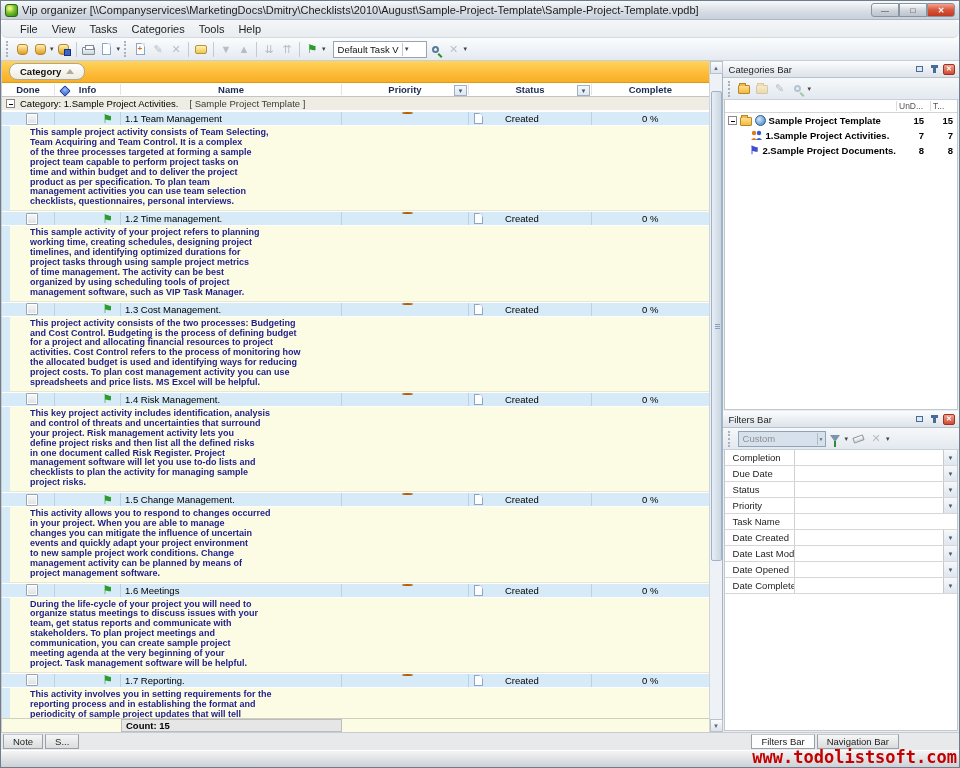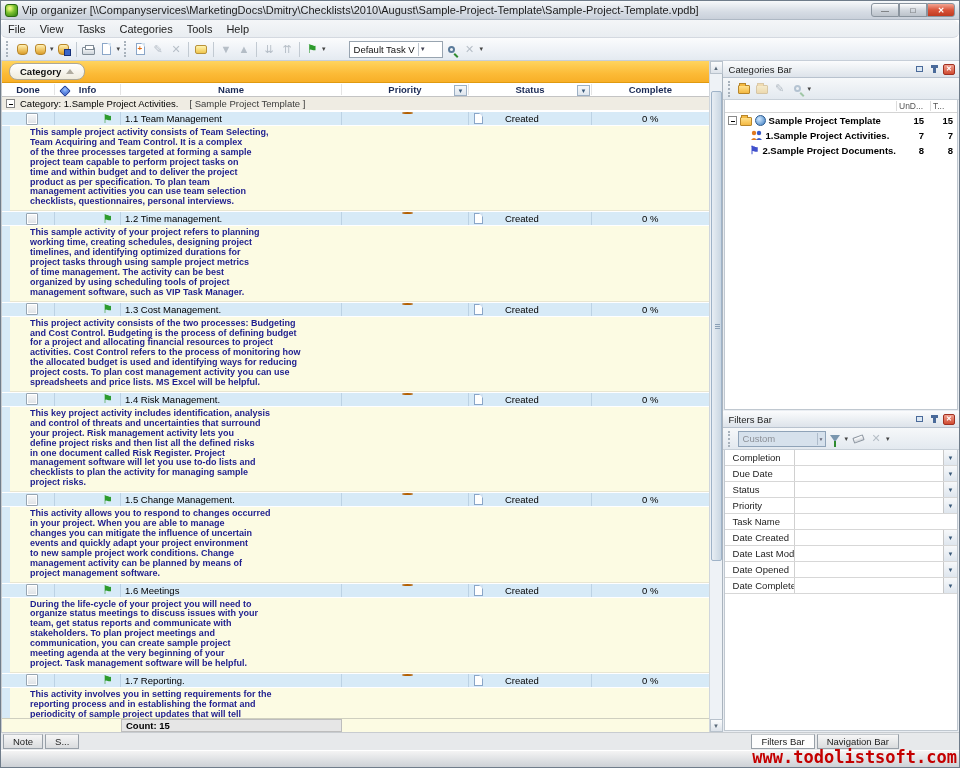--- a/index.html
+++ b/index.html
@@ -10,21 +10,21 @@
   
   .titlebar { height:19px; background:linear-gradient(#f7f9fb,#d6dce4 60%,#c9d0da); border-bottom:1px solid #aeb8c4; display:flex; align-items:center; padding:0 4px; flex:0 0 auto; }
   .appicon { width:13px; height:13px; border-radius:3px; background:radial-gradient(circle at 35% 30%, #e8f57a 10%, #7cc230 45%, #2e7d12); border:1px solid #2a6a10; margin-right:4px; flex:0 0 auto; }
   .apptitle { font-size:11px; color:#1c1c1c; white-space:nowrap; overflow:hidden; flex:1; }
   .winctl { display:flex; gap:0; margin-left:6px; flex:0 0 auto; }
   .wbtn { width:28px; height:14px; border:1px solid #8a949e; background:linear-gradient(#fdfdfd,#cfd5dc 55%,#bcc3cb); display:flex; align-items:center; justify-content:center; font-size:8px; color:#333; }
   .wbtn.min { border-radius:3px 0 0 3px; }
   .wbtn.close { border-radius:0 3px 3px 0; background:linear-gradient(#f2a492,#d9543a 50%,#c03a20); color:#fff; font-weight:bold; }
 
   
-  .menubar { height:18px; background:linear-gradient(#f4f6f8,#e9edf1); border-bottom:1px solid #d4d9e0; display:flex; align-items:center; padding-left:0; flex:0 0 auto;border-radius:6px; }
+  .menubar { height:18px; background:linear-gradient(#f4f6f8,#e9edf1); border-bottom:1px solid #d4d9e0; display:flex; align-items:center; padding-left:12px; flex:0 0 auto;border-radius:6px; }
   .menuitem { font-size:11px; color:#222; padding:1px 7px; }
 
   
   .toolbar { height:23px; background:linear-gradient(#fbfcfd,#e4eaf1); border-bottom:1px solid #c6ced8; display:flex; align-items:center; padding-left:2px; flex:0 0 auto; }
   .grip { width:4px; height:16px; border-left:2px dotted #a8b2bc; margin:0 3px; }
   .tsep { width:1px; height:15px; background:#c2cad2; margin:0 3px; }
   .tb { width:18px; height:17px; display:flex; align-items:center; justify-content:center; border-radius:2px; position:relative; }
   .tb.dis { opacity:.38; }
   .glyph { font-size:11px; line-height:1; color:#5a6a7a; }
   .caret { font-size:7px; color:#444; margin:0 1px; }
@@ -34,21 +34,21 @@
   .prn::before { content:""; position:absolute; left:2px; top:-3px; width:7px; height:3px; background:#fff; border:1px solid #7f8b96; }
   .pageico { width:9px; height:12px; background:#fff; border:1px solid #8aa6c8; position:relative; }
   .pageico::after { content:""; position:absolute; right:-1px; top:-1px; border-style:solid; border-width:0 4px 4px 0; border-color:transparent #d3e2f0 transparent transparent; }
   .pageico.orange::before { content:"+"; position:absolute; left:1px; top:0; font-size:8px; font-weight:bold; color:#e06a10; }
   .bubble { width:12px; height:9px; background:linear-gradient(#fff4b0,#f0c64e); border:1px solid #b8923a; border-radius:2px; }
   .flagico { font-size:12px; color:#2d9b2d; line-height:1; }
   .mag { width:7px; height:7px; border:2px solid #5a7a9a; border-radius:50%; position:relative; }
   .mag::after { content:""; position:absolute; left:5px; top:5px; width:2px; height:5px; background:#2e8b2e; transform:rotate(-45deg); }
   .combo { height:17px; background:#fff; border:1px solid #98a4b0; display:flex; align-items:center; font-size:9.5px; color:#111; padding:0 2px 0 4px; }
   .combo .dd { width:9px; height:13px; margin-left:3px; border-left:1px solid #c0c8d0; display:flex; align-items:center; justify-content:center; font-size:6px; color:#445; }
-  .taskview { width:94px; margin-left:22px; }
+  .taskview { width:94px; margin-left:6px; }
 
   
   .main { flex:1 1 auto; display:flex; min-height:0; }
   .grid { width:716px; position:relative; overflow:hidden; border-left:1px solid #c8ccd0; display:flex; flex-direction:column; background:#fff; }
 
   .sortband { height:22px; background:linear-gradient(#ffd45f,#fcbb37 60%,#f8af27); border-bottom:1px solid #e09a10; display:flex; align-items:center; padding-left:7px; flex:0 0 auto; }
   .sortbtn { height:17px; padding:0 10px; background:linear-gradient(#ffffff,#efebdd); border:1px solid #aca899; border-radius:8px; font-size:9.5px; font-weight:bold; color:#111; display:flex; align-items:center; gap:5px; }
   .sorttri { width:0; height:0; border-left:4px solid transparent; border-right:4px solid transparent; border-bottom:5px solid #b0aca0; }
 
   .gridhead { height:14px; background:#fff; border-bottom:1px solid #c4c4c4; display:flex; font-size:9.5px; font-weight:bold; color:#1b2a55; flex:0 0 auto;align-items:center; }

